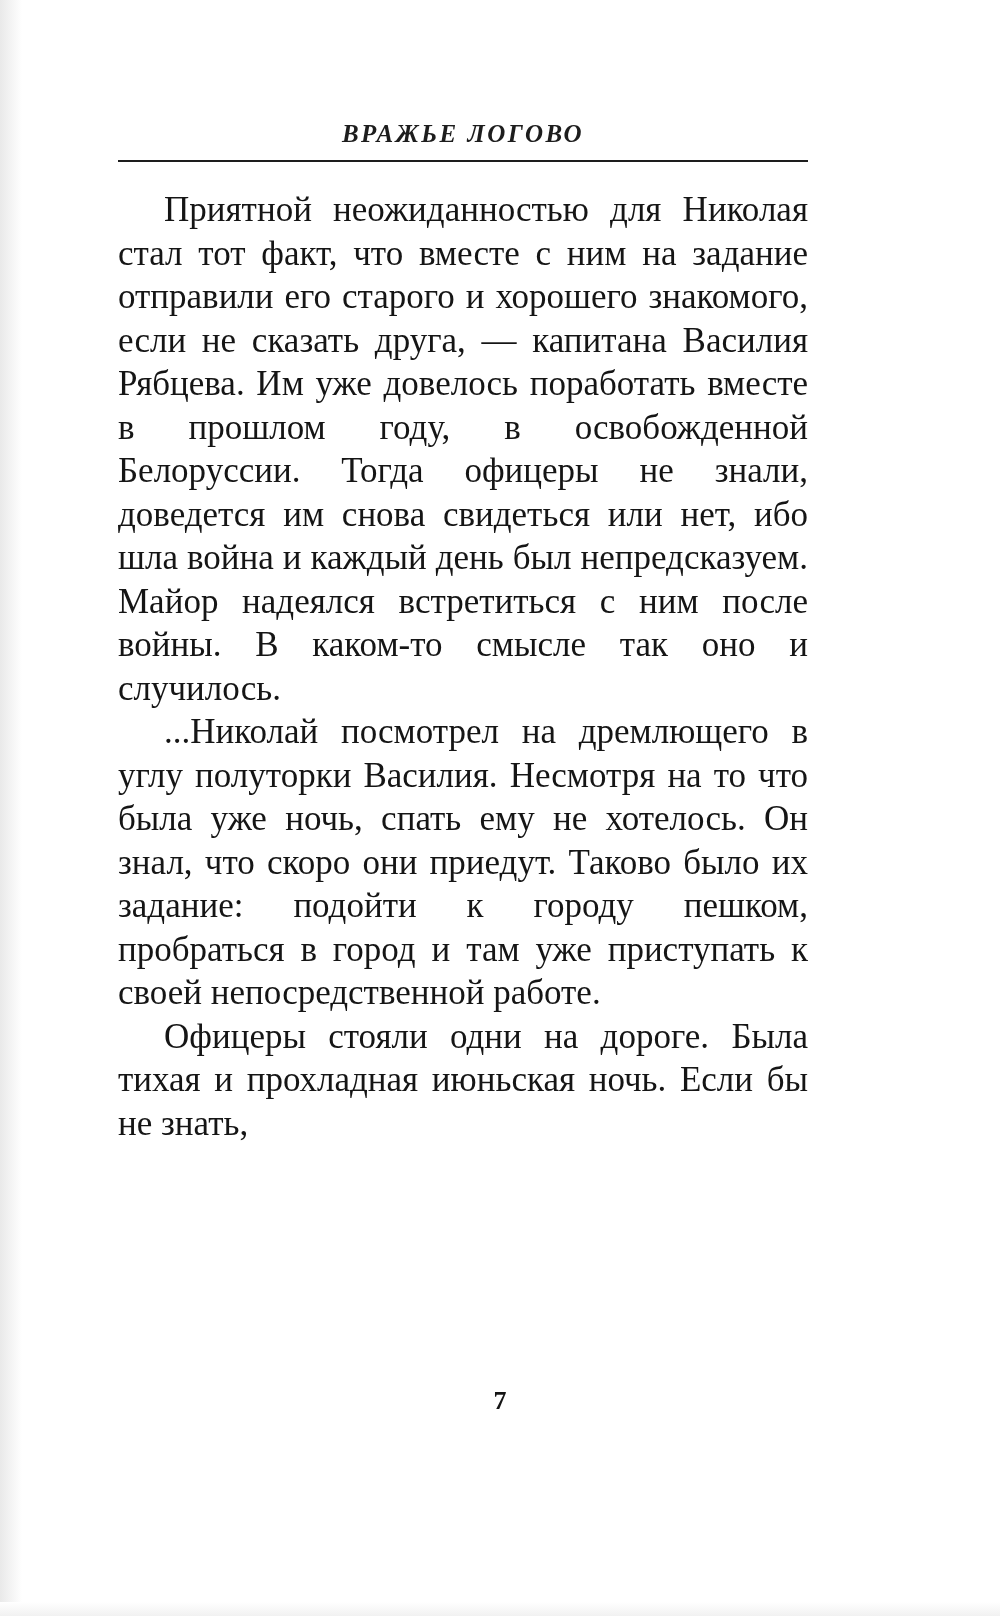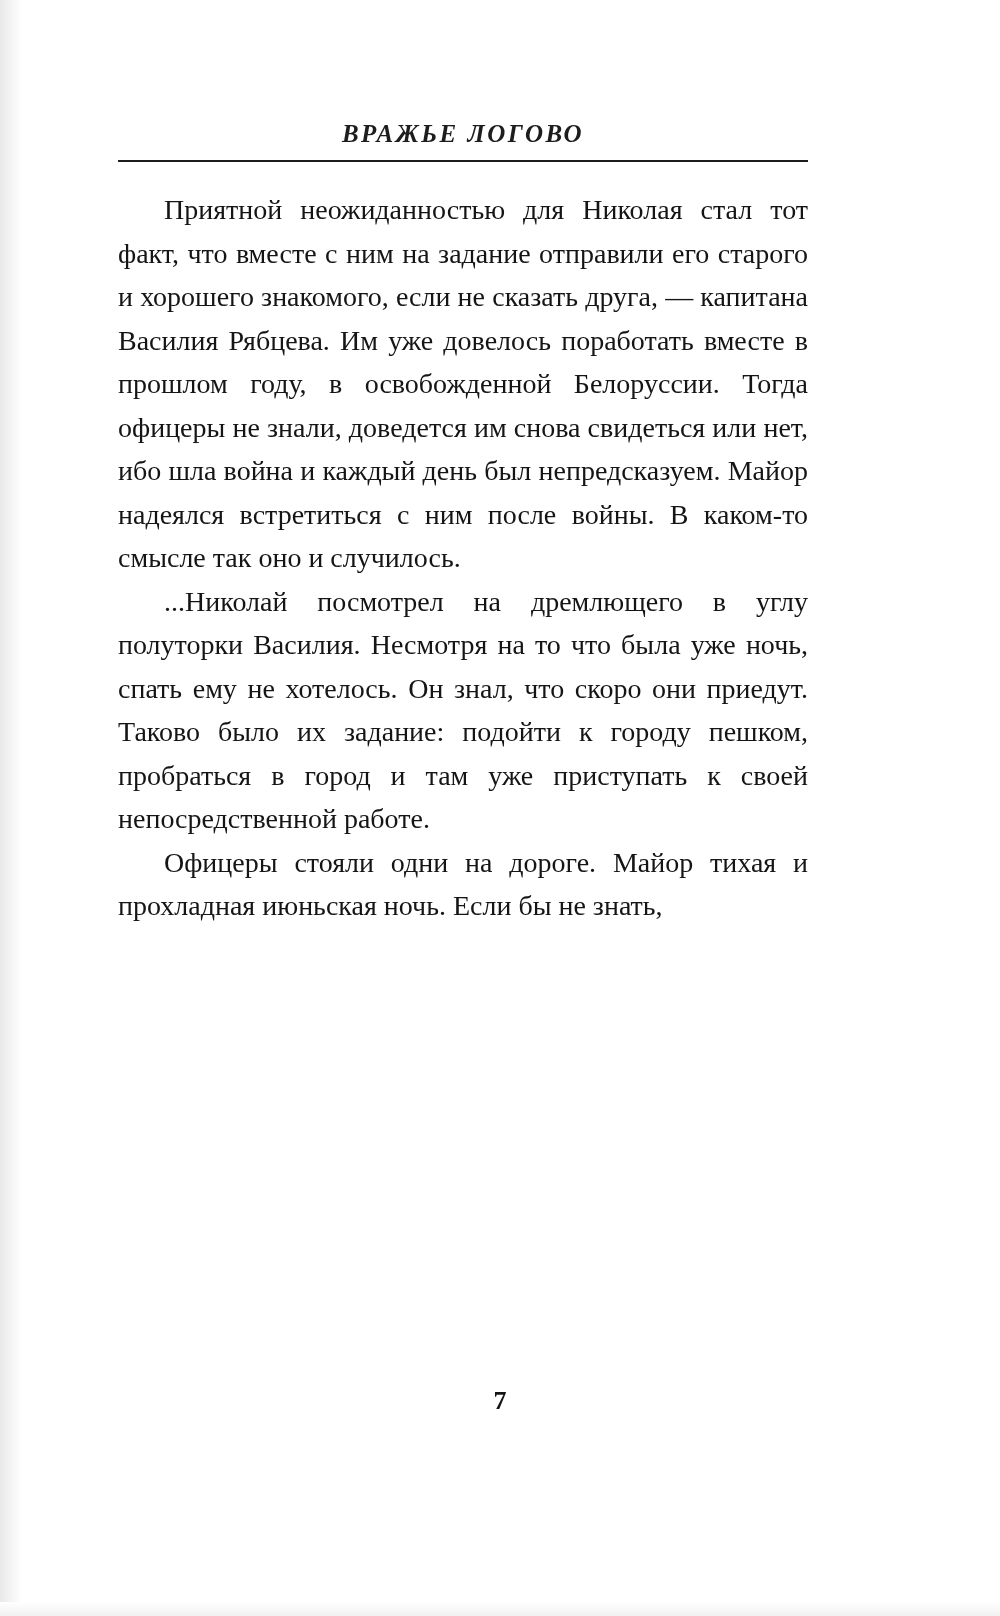--- a/index.html
+++ b/index.html
@@ -41,21 +41,21 @@
     padding-bottom: 12px;
   }
   .head-rule {
     border-top: 2.4px solid #1d1d1d;
     width: 100%;
     margin: 0 0 26px 0;
     height: 0;
   }
   .body-text p {
     margin: 0;
-    font-size: 28px;
+    font-size: 35px;
     line-height: 43.5px;
     text-align: justify;
     text-justify: inter-word;
     text-indent: 46px;
     hyphens: manual;
     color: #151515;
   }
   .page-number {
     position: absolute;
     left: 0;
@@ -89,21 +89,21 @@
 
   <div class="page-inner">
 
     <div class="running-head">ВРАЖЬЕ ЛОГОВО</div>
 
     <div class="head-rule"></div>
 
     <div class="body-text">
       <p>Приятной неожиданностью для Николая стал тот факт, что вместе с ним на задание отправили его старого и хорошего знакомого, если не сказать друга, — капитана Василия Рябцева. Им уже довелось поработать вместе в прошлом году, в освобожденной Белоруссии. Тогда офицеры не знали, доведется им снова свидеться или нет, ибо шла война и каждый день был непредсказуем. Майор надеялся встретиться с ним после войны. В каком-то смысле так оно и случилось.</p>
       <p>...Николай посмотрел на дремлющего в углу полуторки Василия. Несмотря на то что была уже ночь, спать ему не хотелось. Он знал, что скоро они приедут. Таково было их задание: подойти к городу пешком, пробраться в город и там уже приступать к своей непосредственной работе.</p>
-      <p>Офицеры стояли одни на дороге. Майор тихая и прохладная июньская ночь. Если бы не знать,</p>
+      <p>Офицеры стояли одни на дороге. Была тихая и прохладная июньская ночь. Если бы не знать,</p>
     </div>
 
   </div>
 
   <div class="page-number">7</div>
 
   <div class="edge-bottom"></div>
 
 </div>
 

